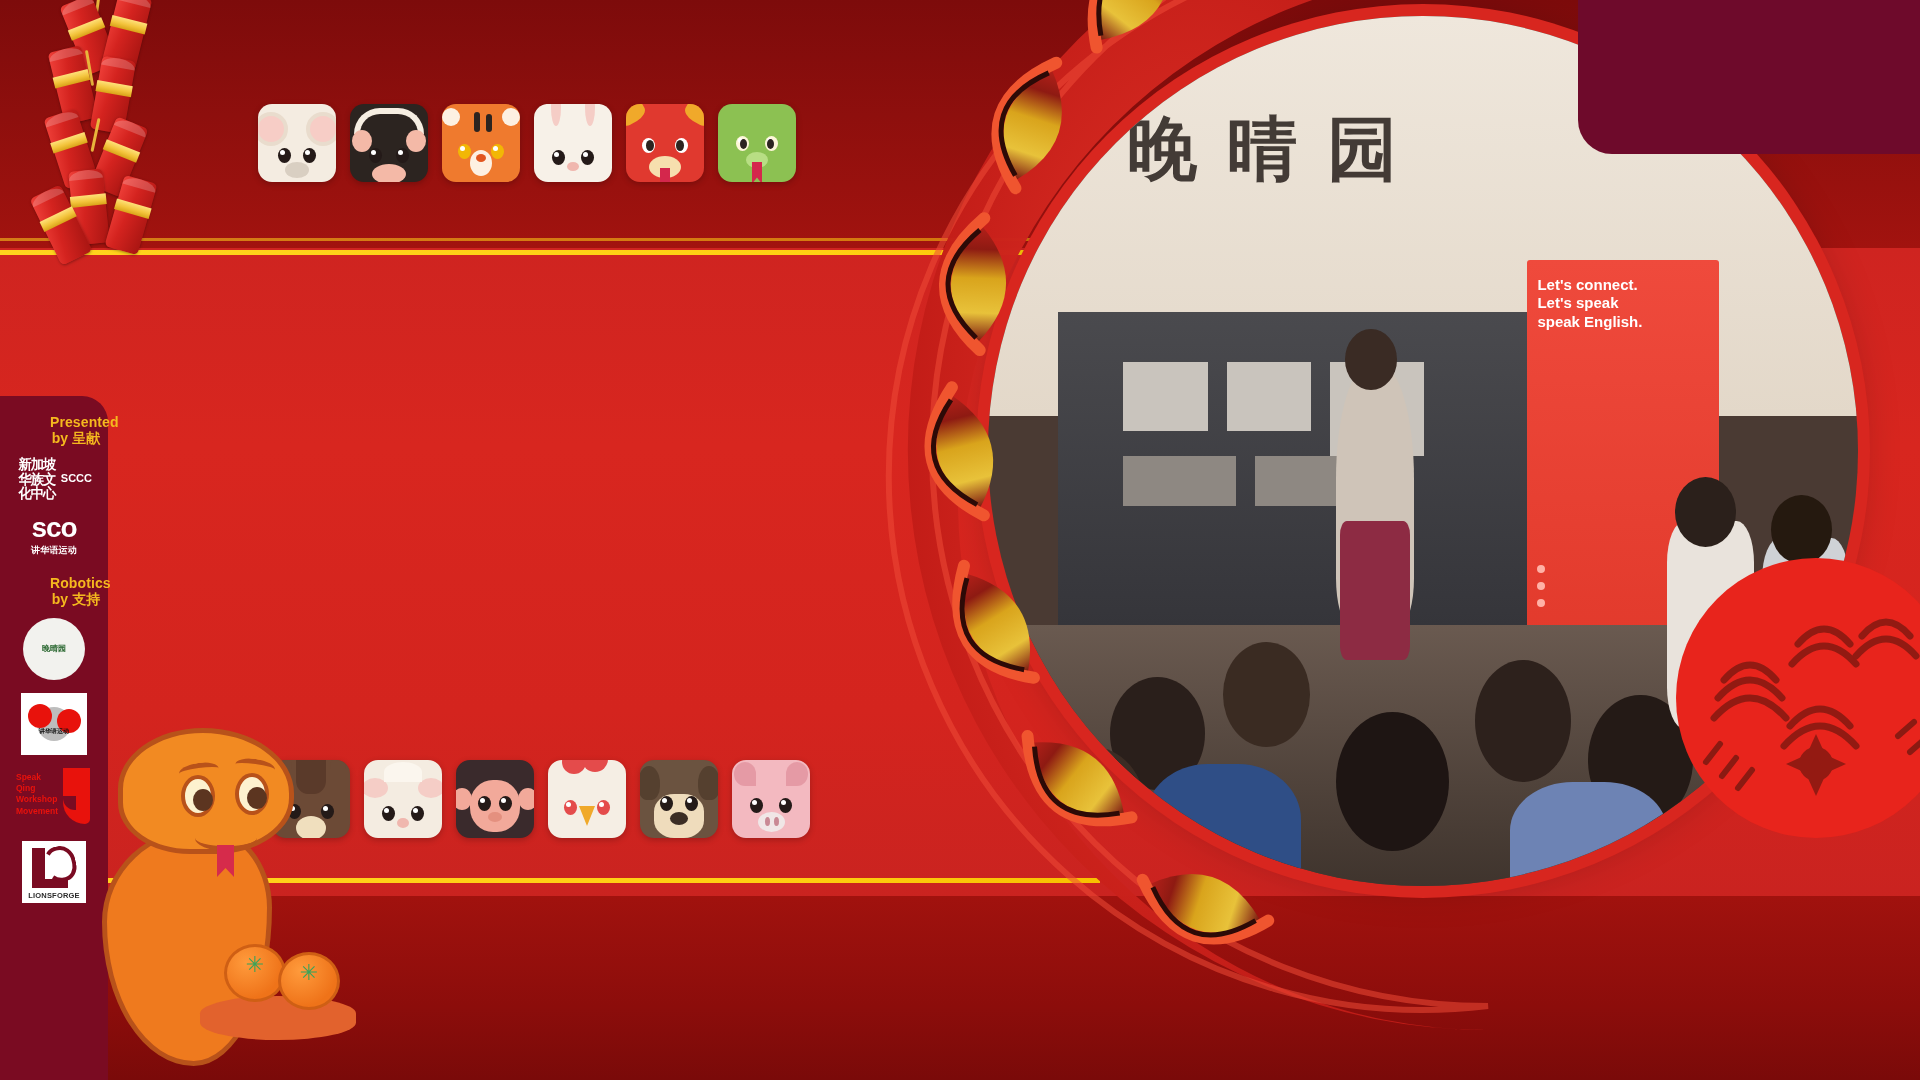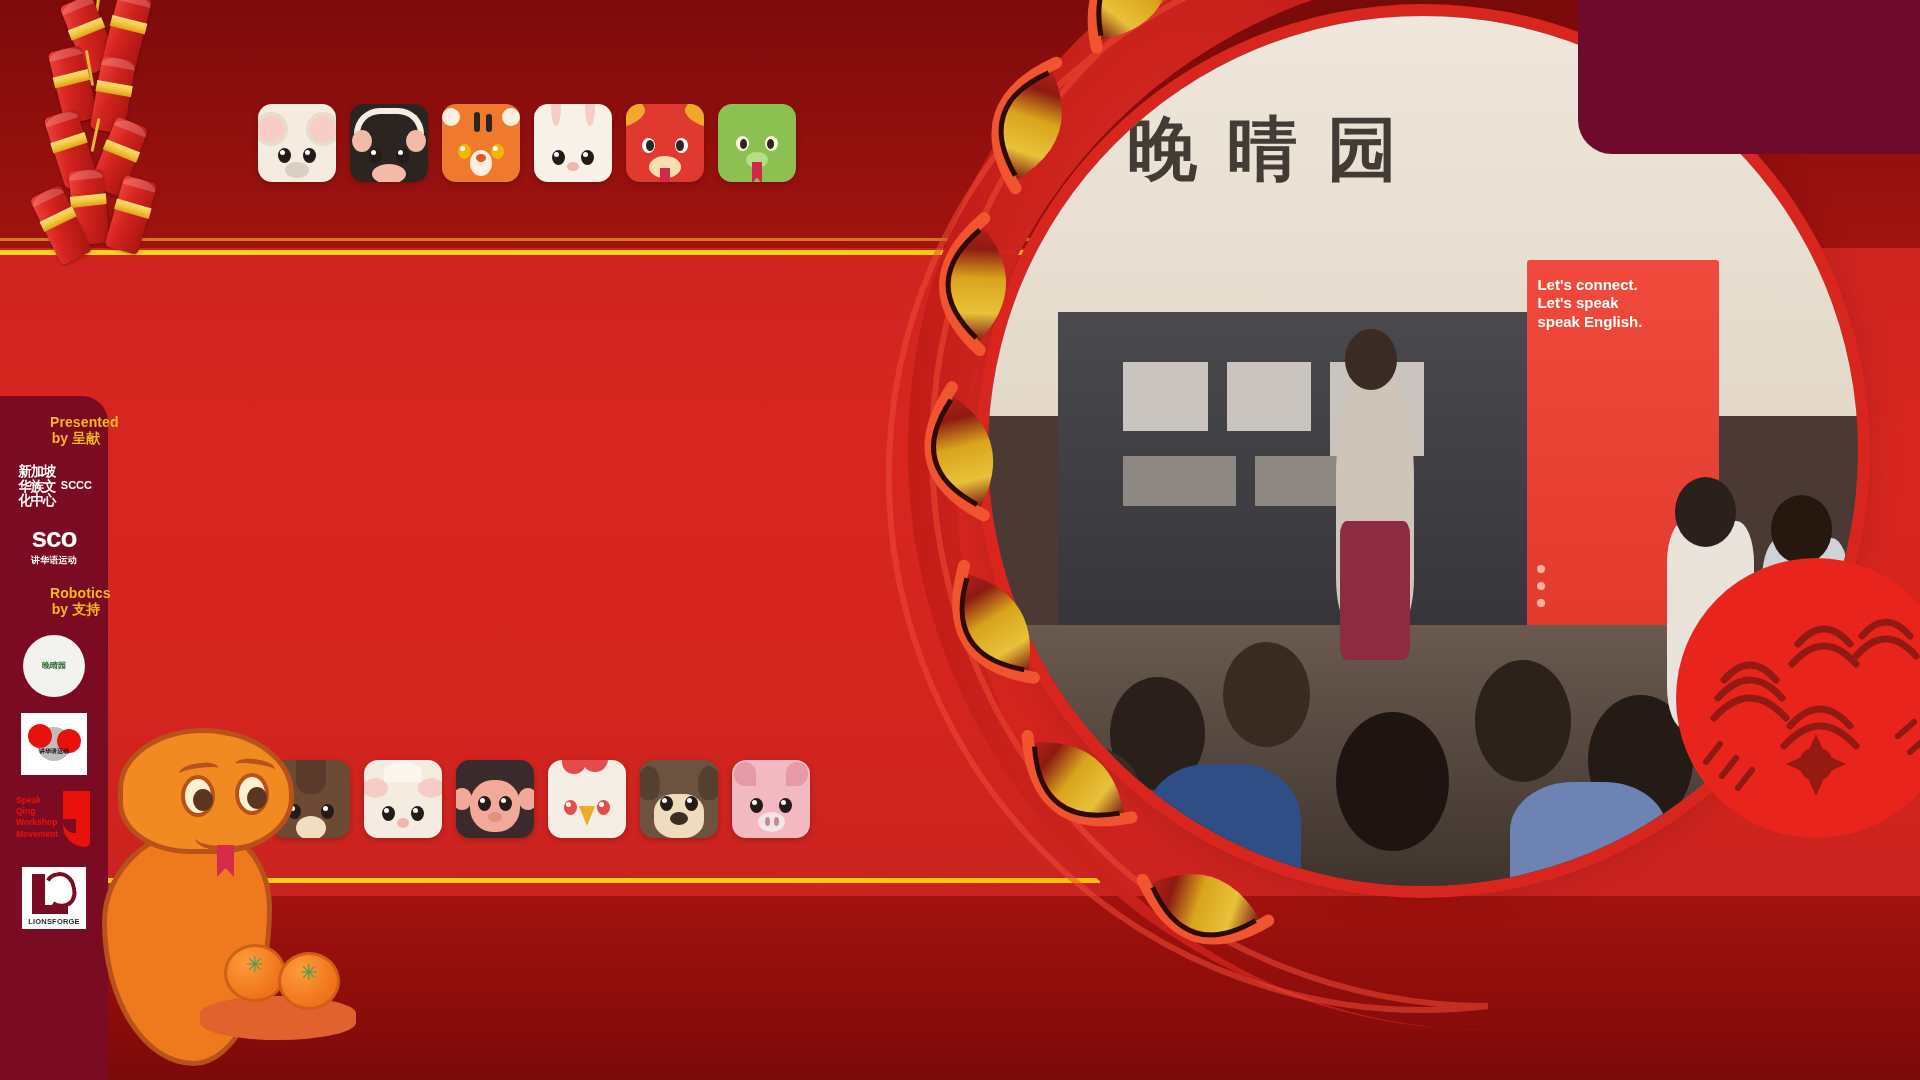--- a/index.html
+++ b/index.html
@@ -98,21 +98,21 @@
     position:absolute; left:0; top:396px; width:108px; height:684px;
     background:#7a0b22; border-top-right-radius:26px;
     padding:18px 6px 10px 6px; text-align:center;
   }
   .sb-label {
     color:#f5b91e; font-size:14px; font-weight:700; letter-spacing:.1px;
     margin-bottom:9px;
     margin-left:44px;
   }
   .sb-label.second { margin-top:18px; }
-  .sb-logo { margin:16px auto 13px auto; }
+  .sb-logo { margin:6px auto 13px auto; }
 
   .sccc-logo {
     width:76px; height:44px; position:relative;
     display:flex; align-items:center; justify-content:center;
     color:#fff; font-size:9px; font-weight:700; line-height:1.05;
     text-align:center;
   }
   .sccc-cjk {
     font-size:14px; font-weight:700; letter-spacing:-1px;
     transform:scaleX(.95);

